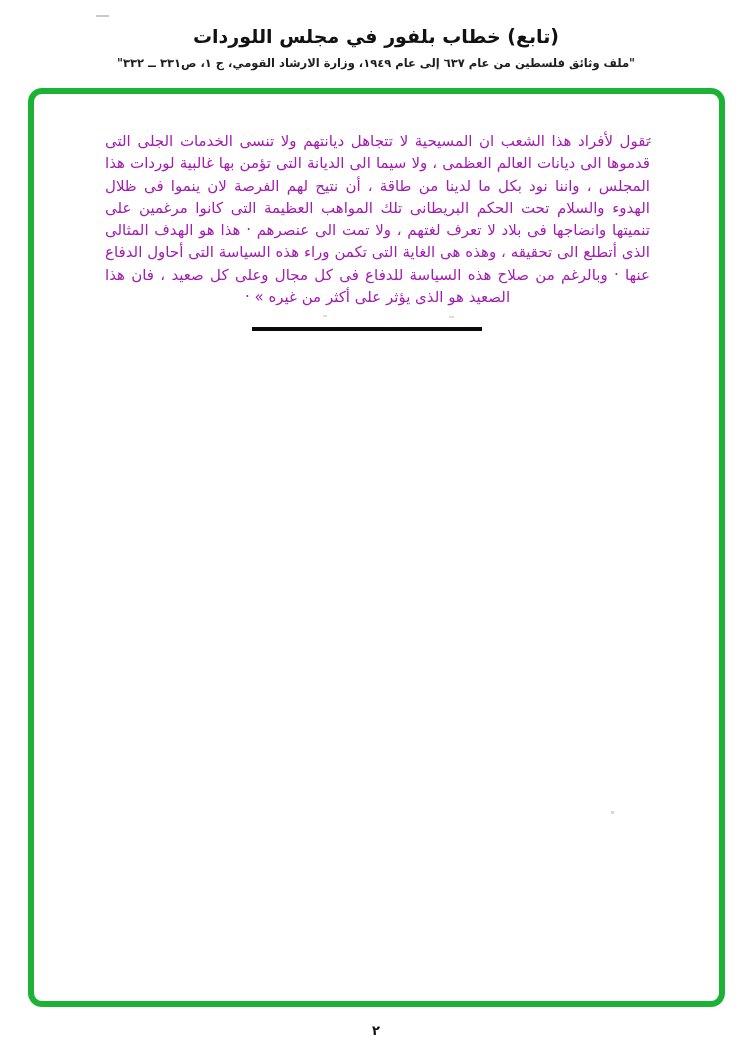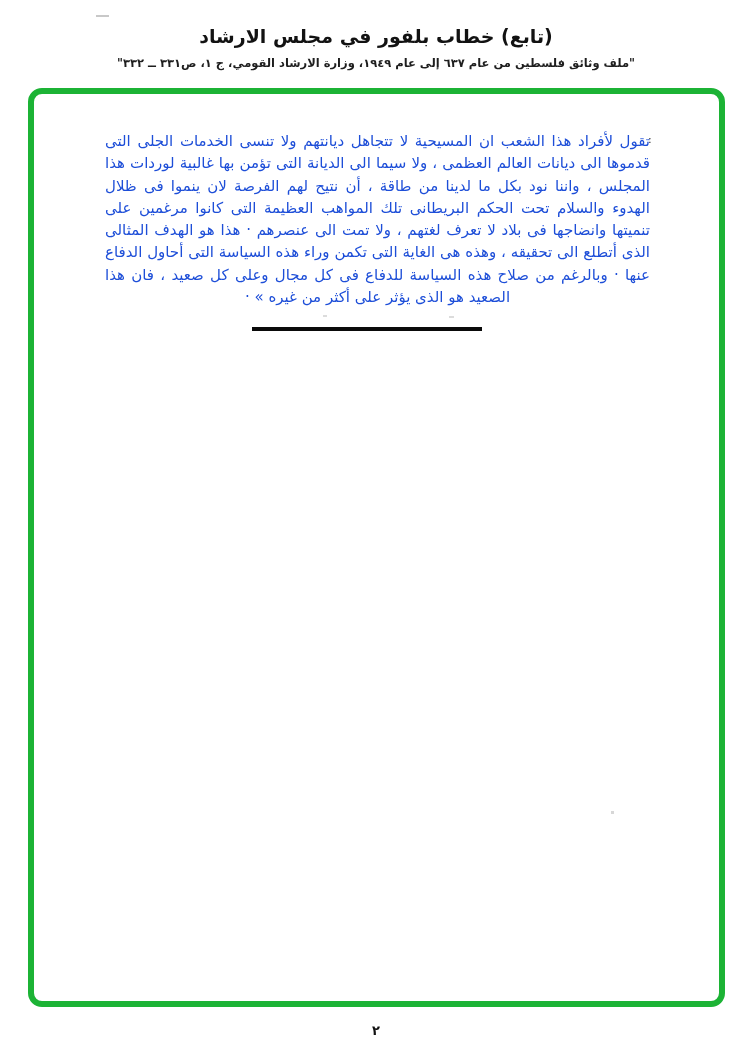--- a/index.html
+++ b/index.html
@@ -28,21 +28,21 @@
     border: 6px solid #1cb335;
     border-radius: 14px;
     background: transparent;
   }
   .paragraph {
     position: absolute; top: 130px; right: 102px;
     width: 545px;
     direction: rtl; unicode-bidi: embed;
     text-align: justify; text-align-last: center;
     font-size: 15px; line-height: 22.3px;
-    color: #1d4ed8;
+    color: #a21caf;
     margin: 0;
   }
   .leading-mark {
     position: absolute; left: 648px; top: 133px;
     font-size: 11px; color: #2a2a2a;
   }
   .divider {
     position: absolute; left: 252px; top: 327px;
     width: 230px; height: 4px;
     background: #0a0a0a;
@@ -55,21 +55,21 @@
   .speck { position: absolute; background: #9a9a9a; opacity: 0.55; }
   .speck-a { left: 96px;  top: 15px;  width: 13px; height: 2px; }
   .speck-b { left: 611px; top: 811px; width: 3px;  height: 3px; opacity: 0.4; }
   .speck-c { left: 323px; top: 315px; width: 4px;  height: 2px; opacity: 0.35; }
   .speck-d { left: 449px; top: 316px; width: 5px;  height: 2px; opacity: 0.35; }
 </style>
 </head>
 <body>
 
 <div class="header">
-  <div class="title">(تابع) خطاب بلفور في مجلس الارشاد</div>
+  <div class="title">(تابع) خطاب بلفور في مجلس اللوردات</div>
   <div class="citation">"ملف وثائق فلسطين من عام ٦٣٧ إلى عام ١٩٤٩، وزارة الارشاد القومي، ج ١، ص٣٣١ ــ ٣٣٢"</div>
 </div>
 
 <div class="frame"></div>
 
 <p class="paragraph" dir="rtl">تقول لأفراد هذا الشعب ان المسيحية لا تتجاهل ديانتهم ولا تنسى الخدمات الجلى التى قدموها الى ديانات العالم العظمى ، ولا سيما الى الديانة التى تؤمن بها غالبية لوردات هذا المجلس ، واننا نود بكل ما لدينا من طاقة ، أن نتيح لهم الفرصة لان ينموا فى ظلال الهدوء والسلام تحت الحكم البريطانى تلك المواهب العظيمة التى كانوا مرغمين على تنميتها وانضاجها فى بلاد لا تعرف لغتهم ، ولا تمت الى عنصرهم · هذا هو الهدف المثالى الذى أتطلع الى تحقيقه ، وهذه هى الغاية التى تكمن وراء هذه السياسة التى أحاول الدفاع عنها · وبالرغم من صلاح هذه السياسة للدفاع فى كل مجال وعلى كل صعيد ، فان هذا الصعيد هو الذى يؤثر على أكثر من غيره » ·</p>
 
 <span class="leading-mark">:</span>
 
 <div class="divider"></div>

